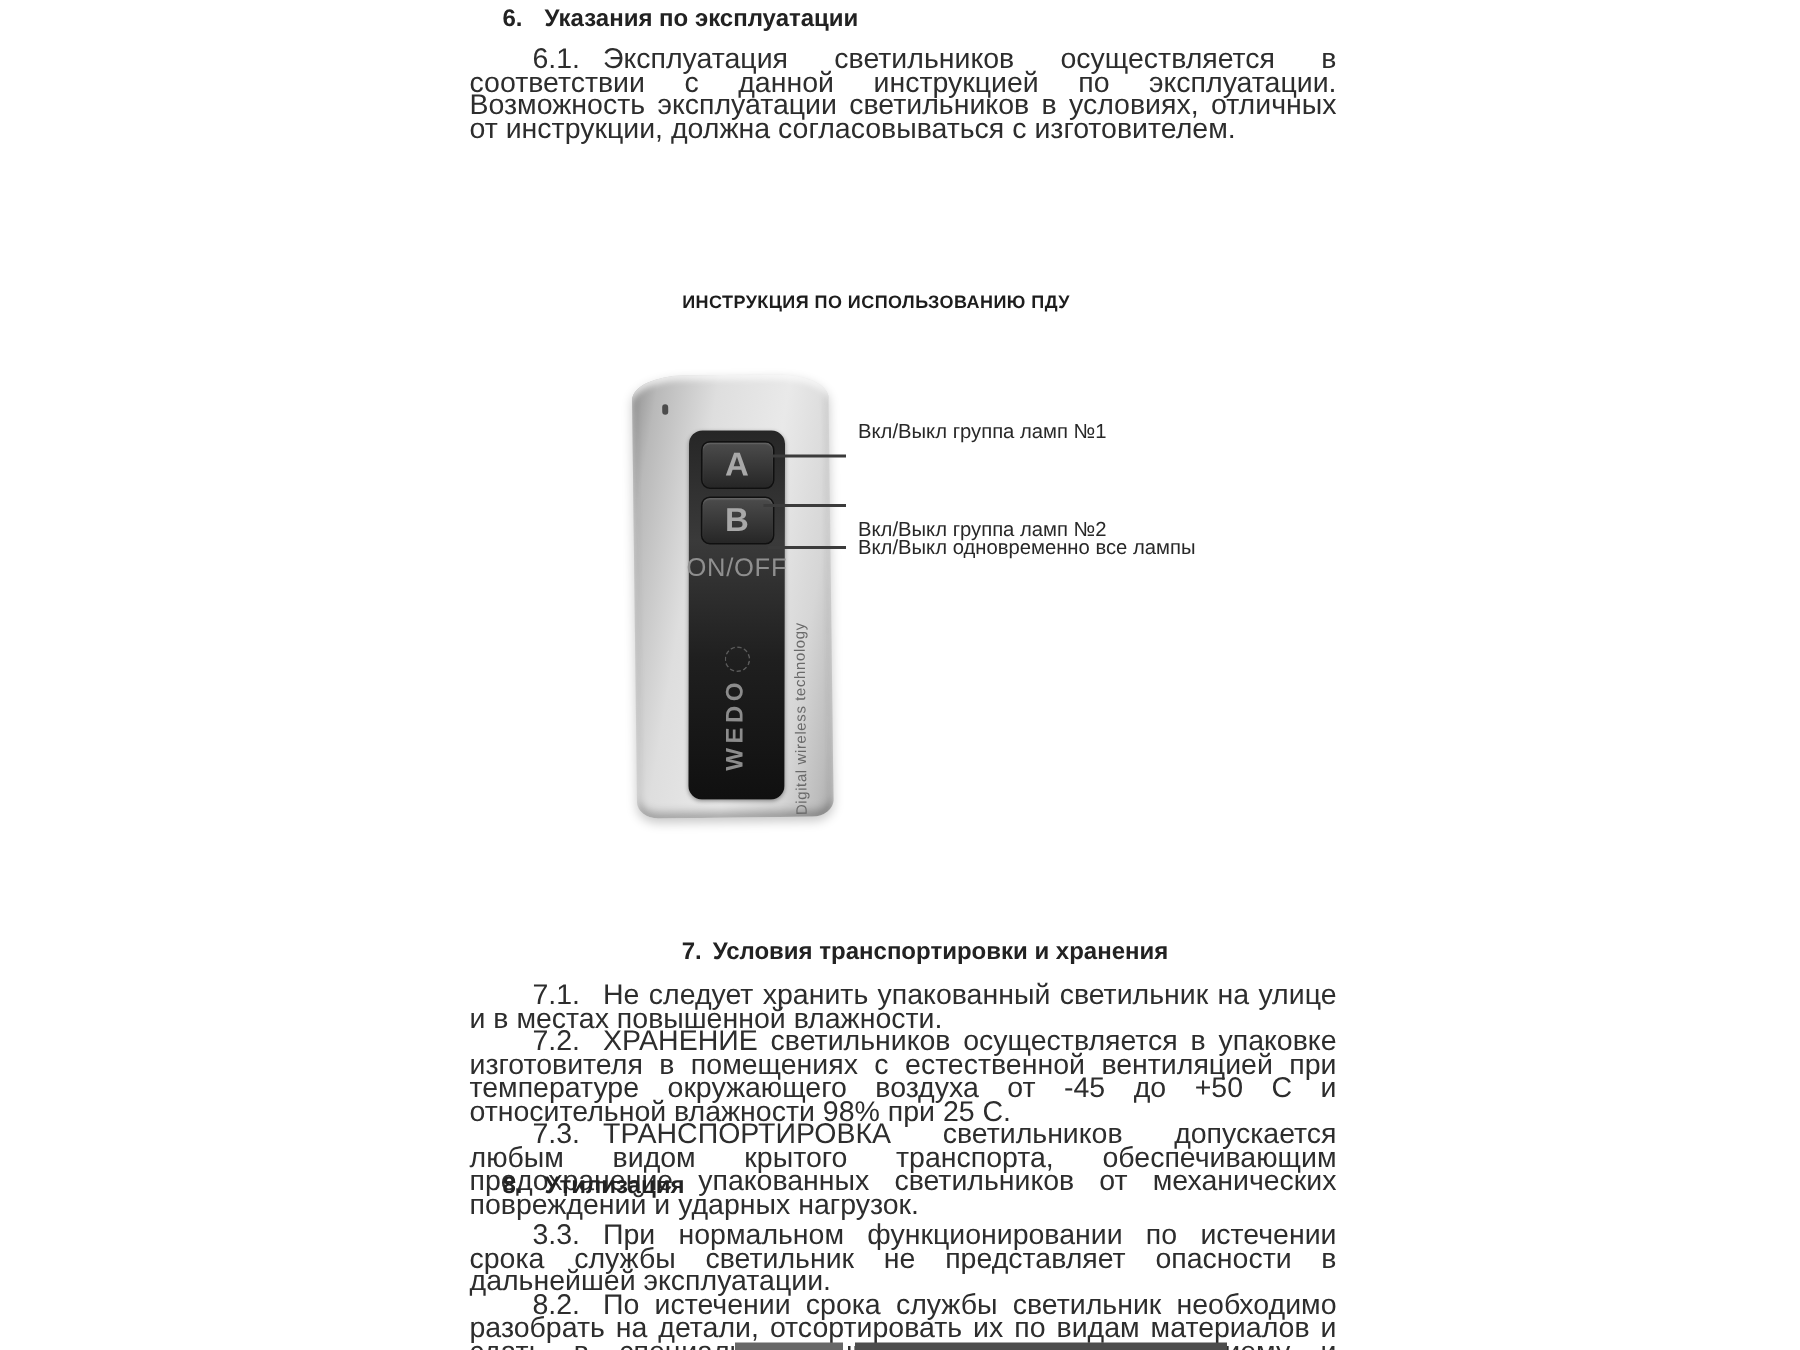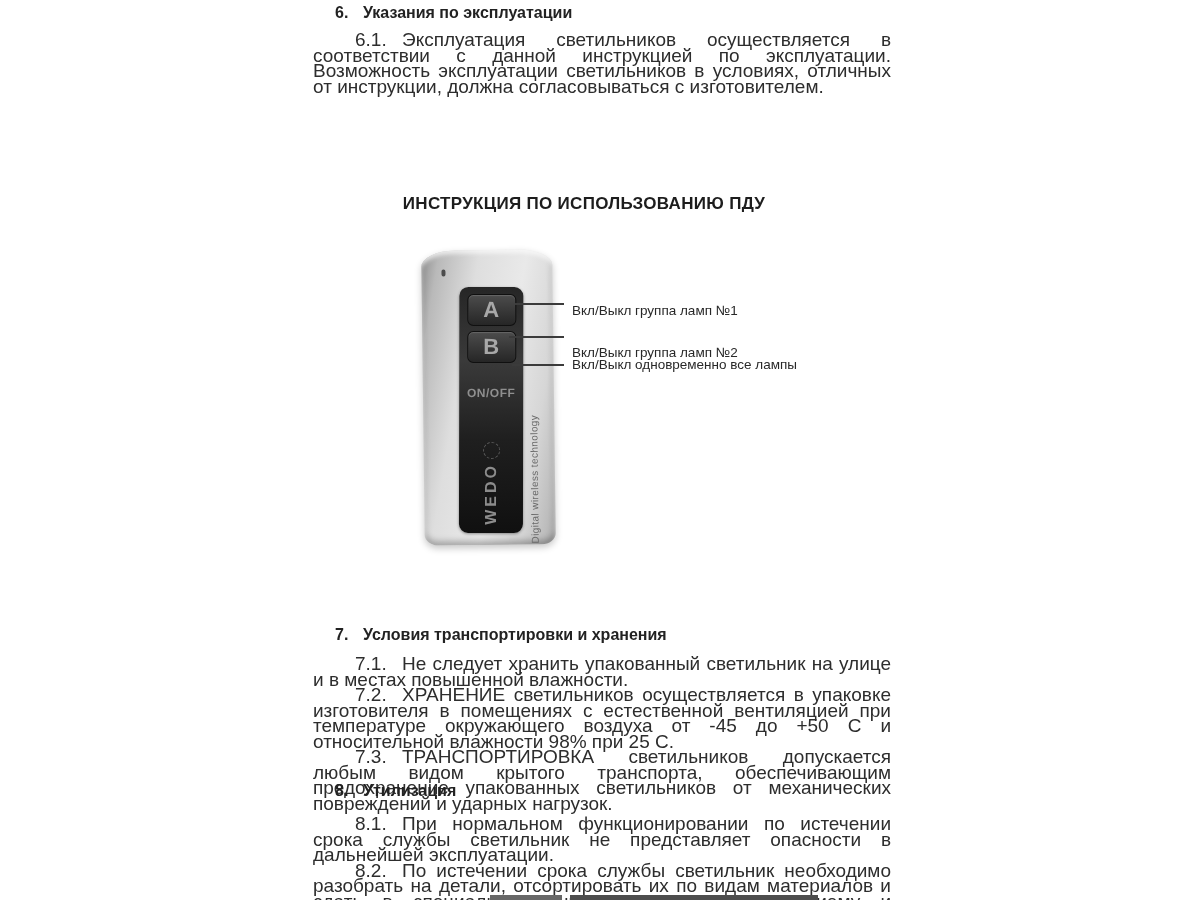--- a/index.html
+++ b/index.html
@@ -9,30 +9,30 @@
     font-family:"Liberation Sans", sans-serif;
   }
   .page{position:absolute;inset:0;}
 
   
   .doc-block{position:absolute;left:313px;width:578px;}
   #sec6{top:4px;}
   #sec7{top:626px;}
   #sec8{top:782px;}
   h2.h{font-size:16px;line-height:18px;font-weight:bold;color:#222;margin:0 0 10px 22px;}
-  #sec7 h2.h{margin-bottom:12px;}
+  #sec7 h2.h{margin-bottom:12px;text-align:center;}
   #sec8 h2.h{margin-bottom:16px;}
   h2.h .hnum{display:inline-block;width:28px;}
   p.bp{font-size:19px;line-height:15.5px;text-align:justify;margin:0;text-indent:42px;color:#2d2d2d;}
   p.bp .pnum{display:inline-block;width:47px;text-indent:0;}
 
   
   .pdu-title{
     position:absolute;left:295px;top:194px;width:578px;text-align:center;
-    font-size:17px;font-weight:bold;letter-spacing:.3px;color:#1d1d1d;
+    font-size:12px;font-weight:bold;letter-spacing:.3px;color:#1d1d1d;
   }
 
   .remote{position:absolute;left:423px;top:250px;width:131px;height:295px;transform:rotate(-0.7deg);}
   .remote-body{
     position:absolute;inset:0;
     border-radius:34px 34px 14px 14px / 16px 16px 11px 11px;
     background:linear-gradient(100deg,#8d8d8d 0%,#b9b9b9 10%,#dedede 32%,#e9e9e9 58%,#d6d6d6 80%,#bdbdbd 93%,#a8a8a8 100%);
     box-shadow:inset 0 3px 4px rgba(255,255,255,.75), inset 0 -4px 6px rgba(0,0,0,.28), 0 3px 7px rgba(0,0,0,.22);
   }
   .led{position:absolute;left:20px;top:19px;width:4px;height:7px;background:#4c4c4c;border-radius:2px;}
@@ -45,41 +45,41 @@
   }
   .btn{
     width:47px;height:30px;border-radius:6px;border:1px solid #101010;
     background:linear-gradient(#4c4c4c,#262626);
     color:#a8a8a8;font-size:22px;font-weight:bold;
     display:flex;align-items:center;justify-content:center;
     box-shadow:inset 0 1px 1px rgba(255,255,255,.15);
   }
   .btn-a{margin-top:7px;}
   .btn-b{margin-top:5px;}
-  .onoff{margin-top:23px;color:#8f8f8f;font-size:12px;font-weight:bold;letter-spacing:.5px;}
+  .onoff{margin-top:6px;color:#8f8f8f;font-size:17px;font-weight:normal;letter-spacing:.5px;}
   .wedo{margin-top:42px;display:flex;flex-direction:column;align-items:center;}
   .laurel{width:15px;height:15px;border:1px dashed #6f6f6f;border-radius:50%;opacity:.75;margin-bottom:4px;}
   .wedo-text{
     writing-mode:vertical-rl;transform:rotate(180deg);
     color:#8c8c8c;font-size:16px;font-weight:bold;letter-spacing:3px;
   }
   .side-text{
     position:absolute;left:105px;top:112px;height:182px;
     writing-mode:vertical-rl;transform:rotate(180deg);
     font-size:10px;color:#696969;letter-spacing:.4px;white-space:nowrap;
     display:flex;align-items:center;
   }
 
   
   .cl{position:absolute;height:2px;background:#3b3b3b;}
   #cl1{left:515px;top:303px;width:49px;}
   #cl2{left:509px;top:336px;width:55px;}
   #cl3{left:512px;top:364px;width:52px;}
   .clabel{position:absolute;left:572px;font-size:13.5px;line-height:16px;color:#282828;white-space:nowrap;}
-  #cb1{top:303px;}
+  #cb1{top:280px;}
   #cb2{top:345px;}
   #cb3{top:357px;text-align:right;}
 
   
   .bbar{position:absolute;top:895px;height:5px;}
   #bbar1{left:490px;width:72px;background:#676767;}
   #bbar2{left:570px;width:248px;background:#4d4d4d;}
 </style>
 </head>
 <body>
@@ -117,20 +117,20 @@
 
   <section class="doc-block" id="sec7">
     <h2 class="h"><span class="hnum">7.</span><span>Условия транспортировки и хранения</span></h2>
     <p class="bp"><span class="pnum">7.1.</span><span>Не следует хранить упакованный светильник на улице и в местах повышенной влажности.</span></p>
     <p class="bp"><span class="pnum">7.2.</span><span>ХРАНЕНИЕ светильников осуществляется в упаковке изготовителя в помещениях с естественной вентиляцией при температуре окружающего воздуха от -45 до +50 С и относительной влажности 98% при 25 С.</span></p>
     <p class="bp"><span class="pnum">7.3.</span><span>ТРАНСПОРТИРОВКА светильников допускается любым видом крытого транспорта, обеспечивающим предохранение упакованных светильников от механических повреждений и ударных нагрузок.</span></p>
   </section>
 
   <section class="doc-block" id="sec8">
     <h2 class="h"><span class="hnum">8.</span><span>Утилизация</span></h2>
-    <p class="bp"><span class="pnum">8.1.</span><span>При нормальном функционировании по истечении срока службы светильник не представляет опасности в дальнейшей эксплуатации.</span></p>
+    <p class="bp"><span class="pnum">3.3.</span><span>При нормальном функционировании по истечении срока службы светильник не представляет опасности в дальнейшей эксплуатации.</span></p>
     <p class="bp"><span class="pnum">8.2.</span><span>По истечении срока службы светильник необходимо разобрать на детали, отсортировать их по видам материалов и сдать в специализированные организации по приему и переработке вторсырья.</span></p>
   </section>
 
   <div class="bbar" id="bbar1"></div>
   <div class="bbar" id="bbar2"></div>
 
 </div>
 
 </body></html>

